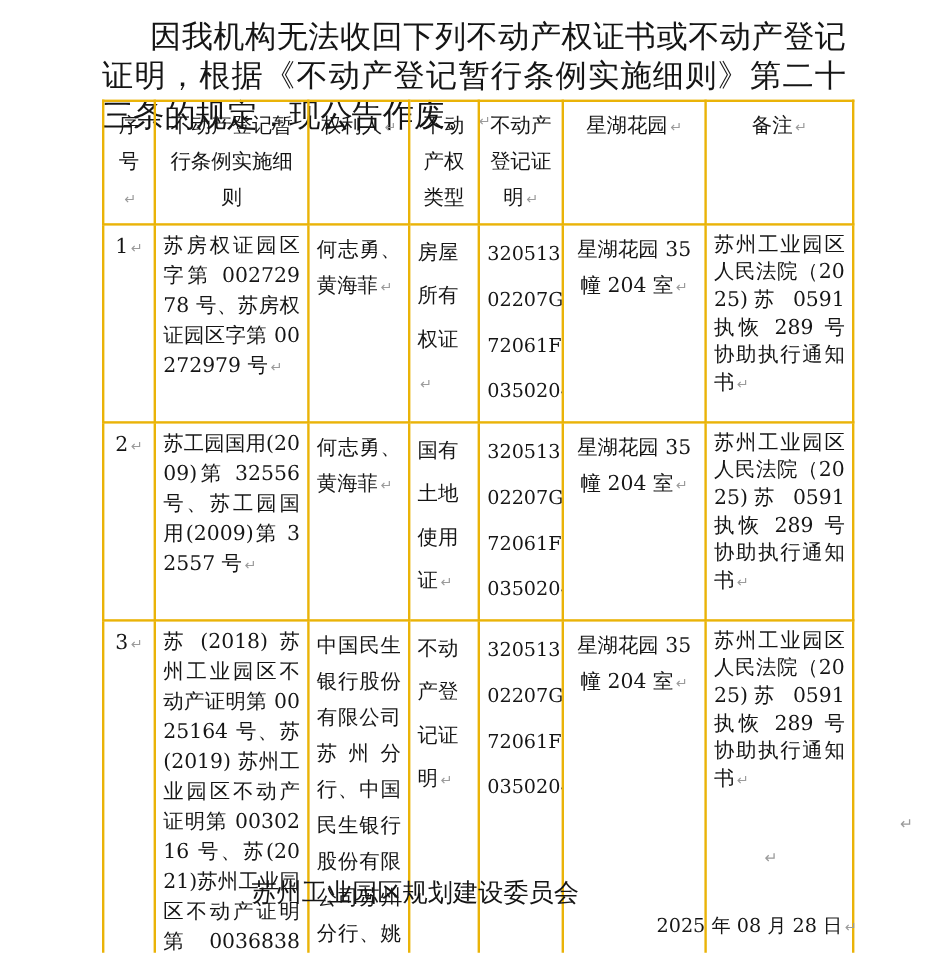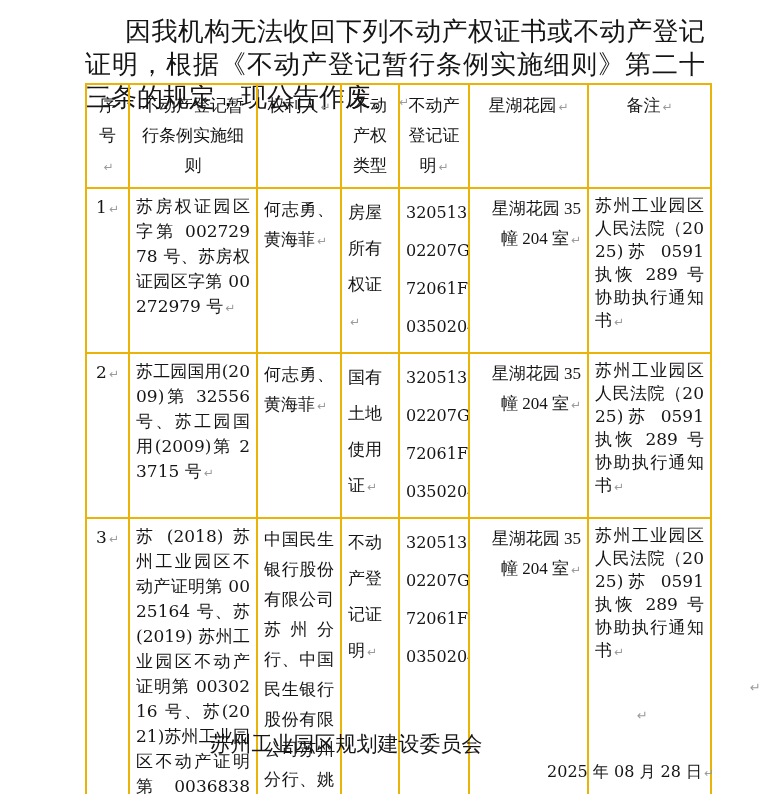--- a/index.html
+++ b/index.html
@@ -38,21 +38,21 @@
     padding:5px 6px;
     font-weight:normal;
     overflow:hidden;
   }
   .doc-table th { text-align:center; line-height:30px; }
   .col-seq   { text-align:center; line-height:26px; }
   .col-cert  { line-height:25px; text-align:justify; text-align-last:left; word-break:break-all; }
   .col-holder{ line-height:30px; text-align:justify; text-align-last:left; }
   .col-type  { line-height:36px; text-align:left;margin-top:48px; }
   .col-unit  { line-height:38px; white-space:pre-line; font-size:16px; letter-spacing:0px; }
-  .col-loc   { line-height:30px; text-align:right;font-family:Liberation Serif, serif; }
+  .col-loc   { line-height:30px; text-align:center; }
   .col-remark{ line-height:23px; text-align:justify; text-align-last:left; font-size:17px; word-break:break-all; }
 
   
   .pcr::after {
     content:"\21B5";
     color:#9b9b9b;
     font-size:12px;
     margin-left:2px;
     font-family:"DejaVu Sans","Liberation Sans",sans-serif;
   }
@@ -109,21 +109,21 @@
     <td class="col-type pcr">房屋所有权证</td>
     <td class="col-unit pcr">3205131
 02207GB
 72061F0
 0350204</td>
     <td class="col-loc pcr">星湖花园 35 幢 204 室</td>
     <td class="col-remark pcr">苏州工业园区人民法院（2025)苏 0591 执恢 289 号协助执行通知书</td>
   </tr>
   <tr style="height:115px">
     <td class="col-seq pcr">2</td>
-    <td class="col-cert pcr">苏工园国用(2009)第 32556 号、苏工园国用(2009)第 23715 号</td>
+    <td class="col-cert pcr">苏工园国用(2009)第 32556 号、苏工园国用(2009)第 32557 号</td>
     <td class="col-holder pcr">何志勇、黄海菲</td>
     <td class="col-type pcr">国有土地使用证</td>
     <td class="col-unit pcr">3205131
 02207GB
 72061F0
 0350204</td>
     <td class="col-loc pcr">星湖花园 35 幢 204 室</td>
     <td class="col-remark pcr">苏州工业园区人民法院（2025)苏 0591 执恢 289 号协助执行通知书</td>
   </tr>
   <tr style="height:268px">

